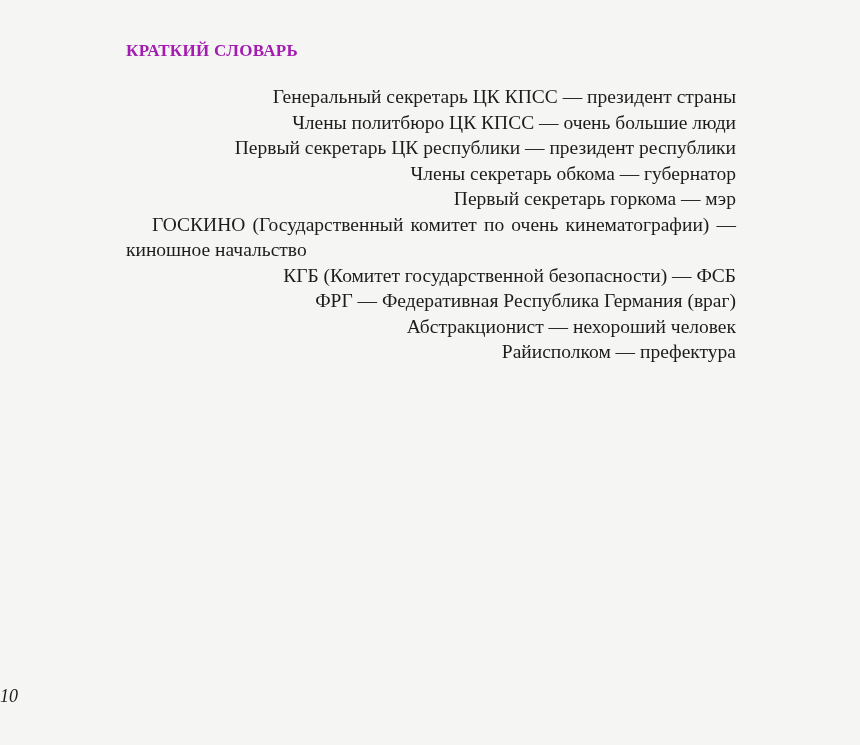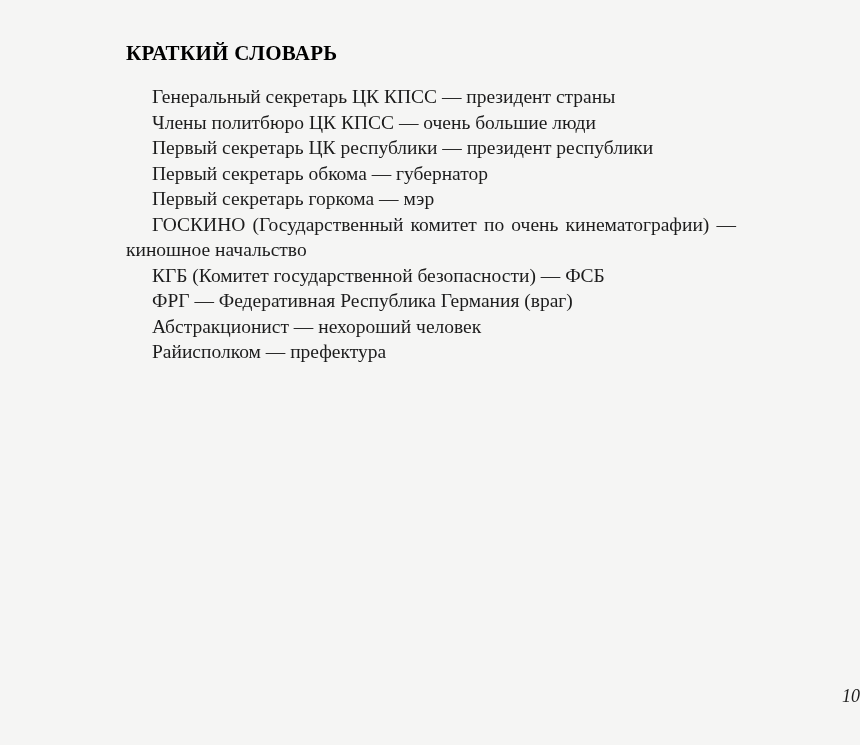--- a/index.html
+++ b/index.html
@@ -24,24 +24,24 @@
     box-sizing: border-box;
   }
 
   
   .page-title {
     position: absolute;
     left: 126px;
     top: 41px;
     margin: 0;
     font-family: "Liberation Serif", "DejaVu Serif", serif;
-    font-size: 21px;
+    font-size: 17px;
     font-weight: bold;
     letter-spacing: 0.3px;
-    color: #000000;
+    color: #a21caf;
     white-space: nowrap;
   }
 
   
   .glossary {
     position: absolute;
     left: 126px;
     top: 84px;
     width: 610px;
     font-size: 19.5px;
@@ -54,52 +54,52 @@
   .entry {
     margin: 0;
     text-indent: 26px;
     text-align: justify;
     -webkit-hyphens: none;
     hyphens: none;
   }
 
   
   .entry.short {
-    text-align: left;
+    text-align: right;
   }
 
   
   .entry.wrap {
     text-align: justify;
   }
 
   
   .folio {
     position: absolute;
     left: 0;
     right: 0;
     top: 686px;
-    text-align: right;
+    text-align: left;
     font-size: 18px;
     font-style: italic;
     color: #1c1c1c;
   }
 </style>
 </head>
 <body style="background: rgb(245, 245, 244); color: rgb(28, 28, 28);">
 
 <div class="page">
 
   <h1 class="page-title">КРАТКИЙ СЛОВАРЬ</h1>
 
   <div class="glossary">
     <p class="entry short">Генеральный секретарь ЦК КПСС — президент страны</p>
     <p class="entry short">Члены политбюро ЦК КПСС — очень большие люди</p>
     <p class="entry short">Первый секретарь ЦК республики — президент республики</p>
-    <p class="entry short">Первый секретарь обкома — губернатор</p>
+    <p class="entry short">Члены секретарь обкома — губернатор</p>
     <p class="entry short">Первый секретарь горкома — мэр</p>
     <p class="entry wrap">ГОСКИНО (Государственный комитет по очень кинематографии) — киношное начальство</p>
     <p class="entry short">КГБ (Комитет государственной безопасности) — ФСБ</p>
     <p class="entry short">ФРГ — Федеративная Республика Германия (враг)</p>
     <p class="entry short">Абстракционист — нехороший человек</p>
     <p class="entry short">Райисполком — префектура</p>
   </div>
 
   <div class="folio">10</div>
 

